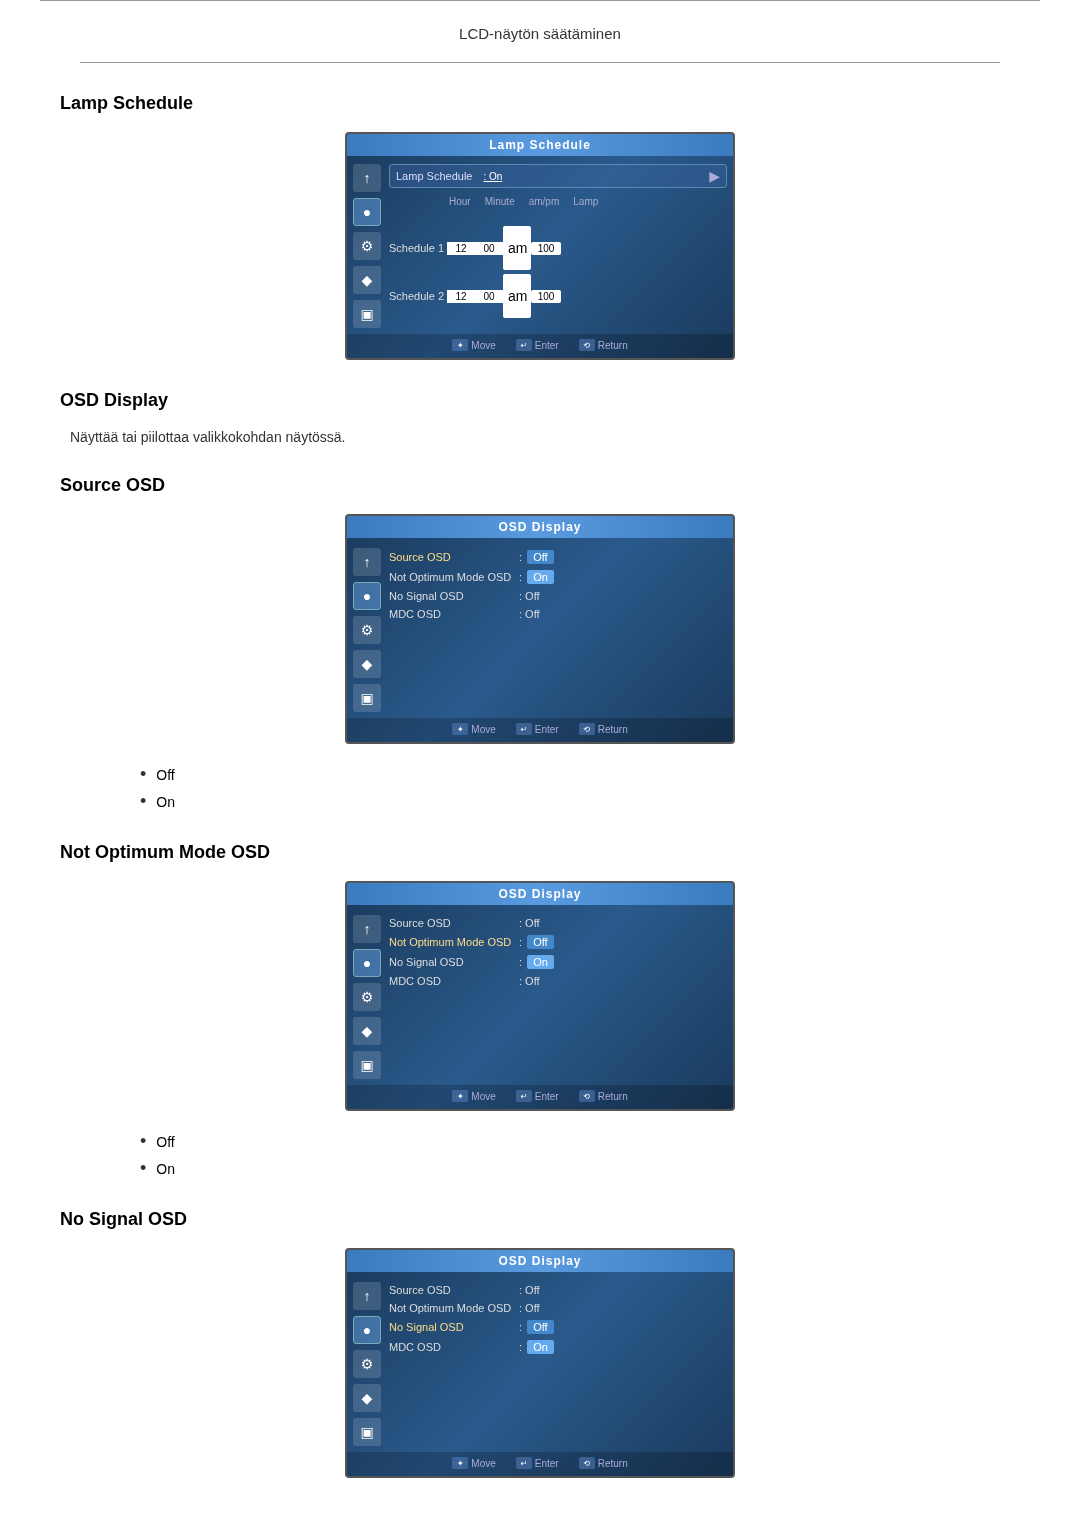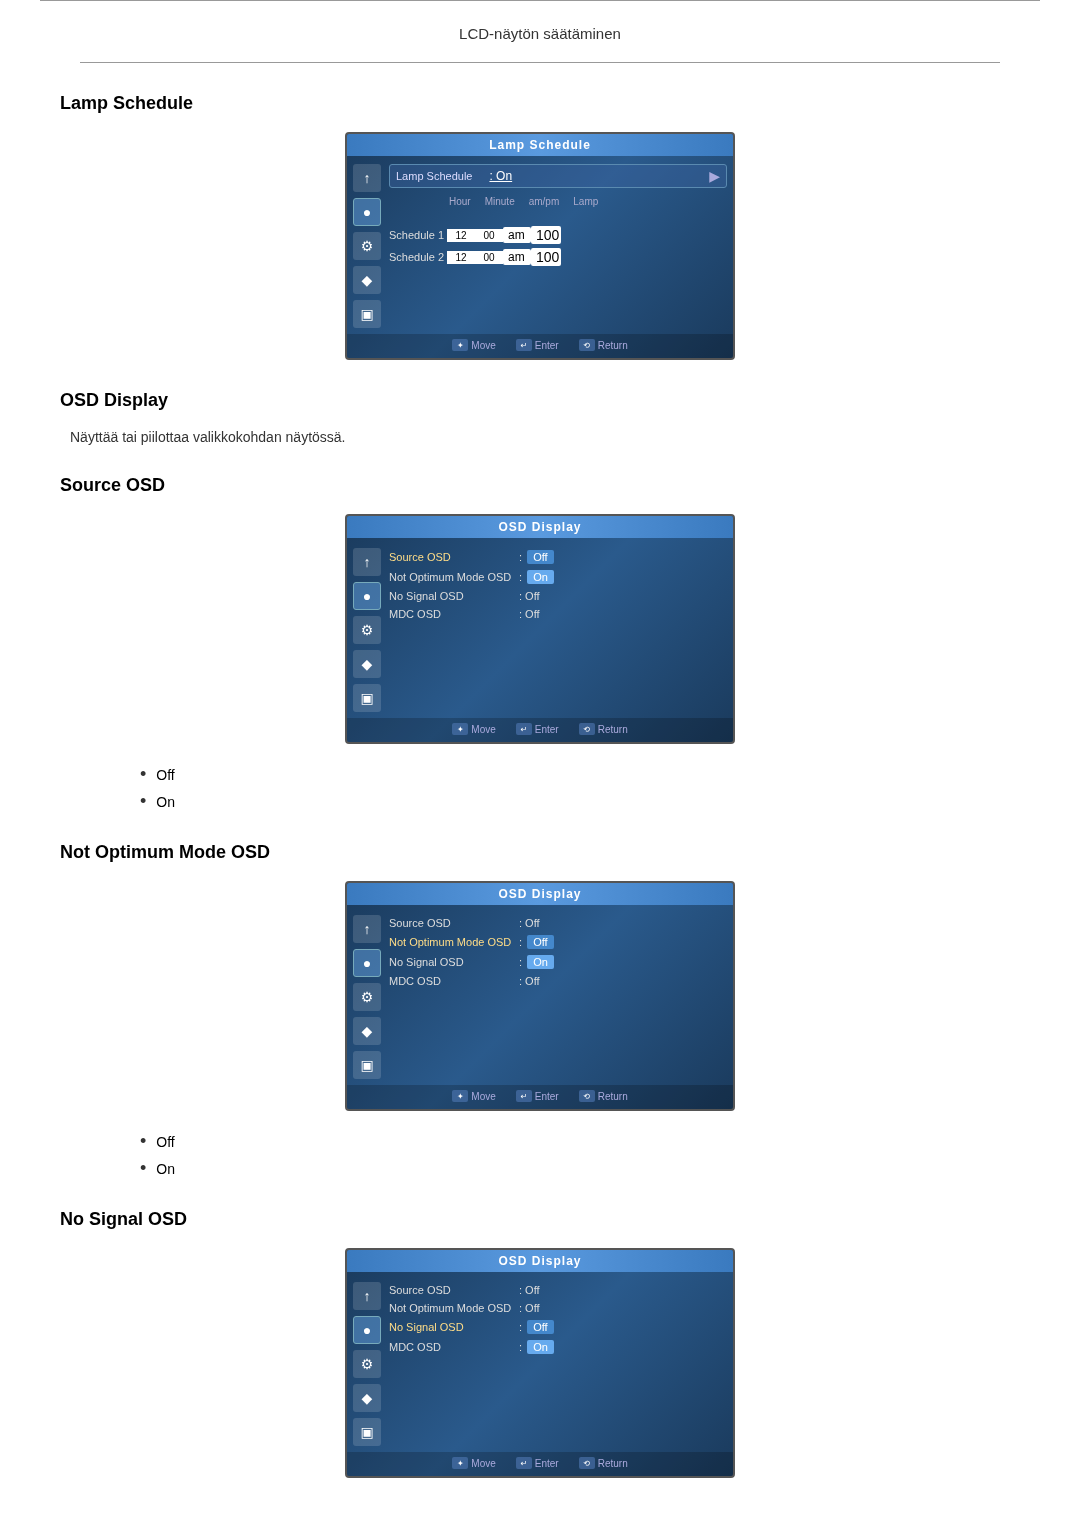--- a/index.html
+++ b/index.html
@@ -222,23 +222,23 @@
       margin-bottom: 8px;
       justify-content: space-between;
     }
 
     .lamp-top-label {
       font-size: 11px;
       color: #ddf;
     }
 
     .lamp-top-value {
-      font-size: 12px;
-      color: #fff;
-      margin-left: 17px;
+      font-size: 10px;
+      color: #fff;
+      margin-left: 11px;
       text-decoration: underline;
     }
 
     .lamp-arrow {
       color: #aad;
       font-size: 14px;
       margin-left: auto;
     }
 
     .lamp-headers {
@@ -270,31 +270,31 @@
       font-size: 10px;
       padding: 1px 5px;
       border-radius: 0;
       width: 28px;
       text-align: center;
     }
 
     .lamp-input-am {
       background: #fff;
       color: #000;
-      font-size: 12px;
-      padding: 1px 5px;
+      font-size: 14px;
+      padding: 14px 5px;
       border-radius: 2px;
       width: 28px;
-      text-align: left;
+      text-align: right;
     }
 
     .lamp-input-lamp {
       background: #fff;
       color: #000;
-      font-size: 14px;
+      font-size: 10px;
       padding: 1px 5px;
       border-radius: 2px;
       width: 30px;
       text-align: center;
     }
 
     .bullet-list {
       margin-left: 80px;
       margin-bottom: 20px;
     }

